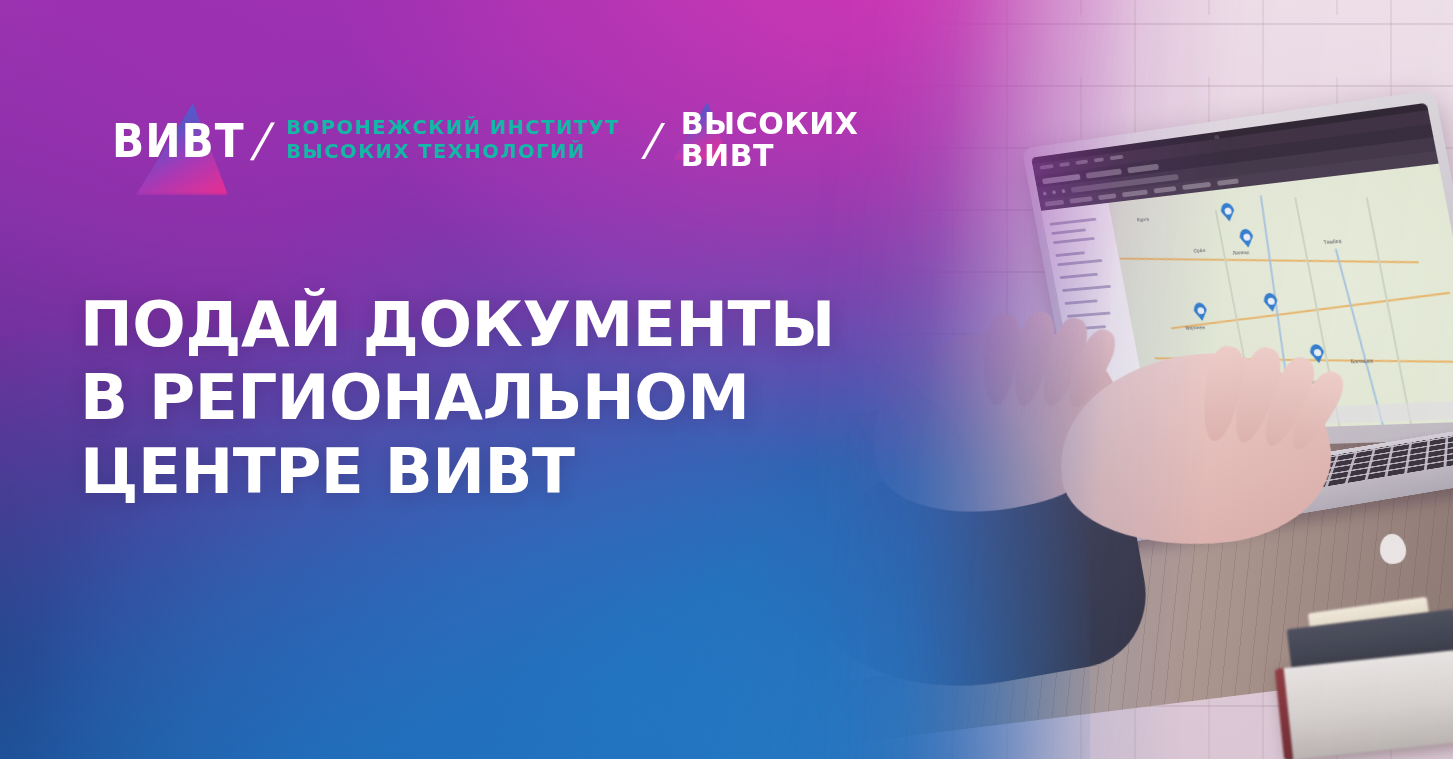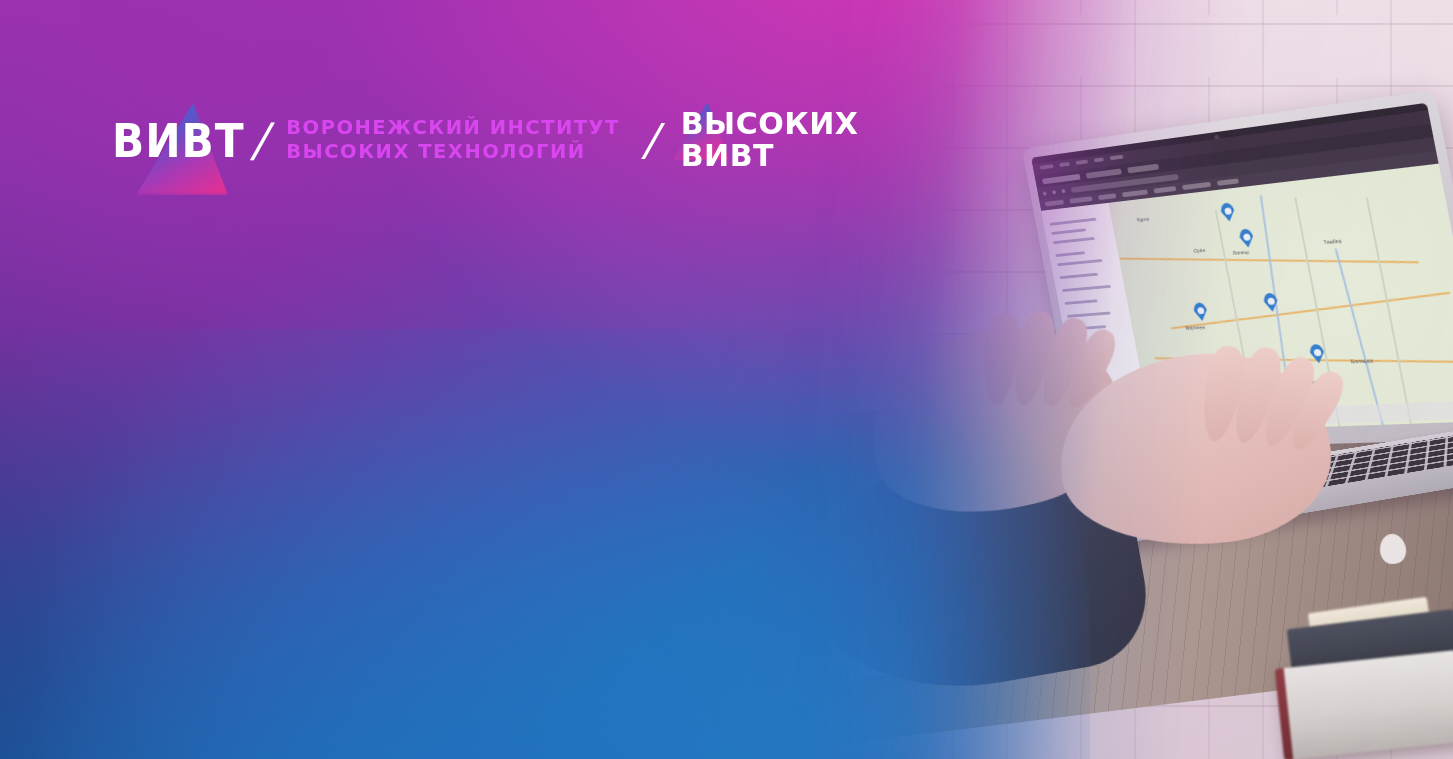--- a/index.html
+++ b/index.html
@@ -367,21 +367,21 @@
     font-stretch:condensed;
   }
   .slash{
     color:#fff; font-size:46px; font-weight:400;
     margin:0 16px 0 10px; line-height:1;
     transform:skewX(-14deg);
     display:inline-block;
     font-family:"DejaVu Sans", sans-serif;
   }
   .inst-name{
-    color:#d946ef; font-size:19.5px; font-weight:700;
+    color:#14b8a6; font-size:19.5px; font-weight:700;
     line-height:1.24; letter-spacing:1.5px;
     font-family:"DejaVu Sans", sans-serif;
     text-transform:uppercase;
     white-space:pre-line;
   }
   .slash2{
     color:#fff; font-size:44px; font-weight:400;
     margin:0 20px 0 26px; line-height:1;
     transform:skewX(-14deg);
     display:inline-block;
@@ -585,15 +585,20 @@
 
       <span class="slash2">/</span>
 
       <div class="college">
         <span class="tri2"></span>
         <div class="college-l1">ВЫСОКИХ</div>
         <div class="college-l2">ВИВТ</div>
       </div>
     </div>
 
+    <div class="headline">
+      <div>ПОДАЙ ДОКУМЕНТЫ</div>
+      <div>В РЕГИОНАЛЬНОМ</div>
+      <div>ЦЕНТРЕ ВИВТ</div>
+    </div>
 
   </div>
 </div>
 
 </body></html>

